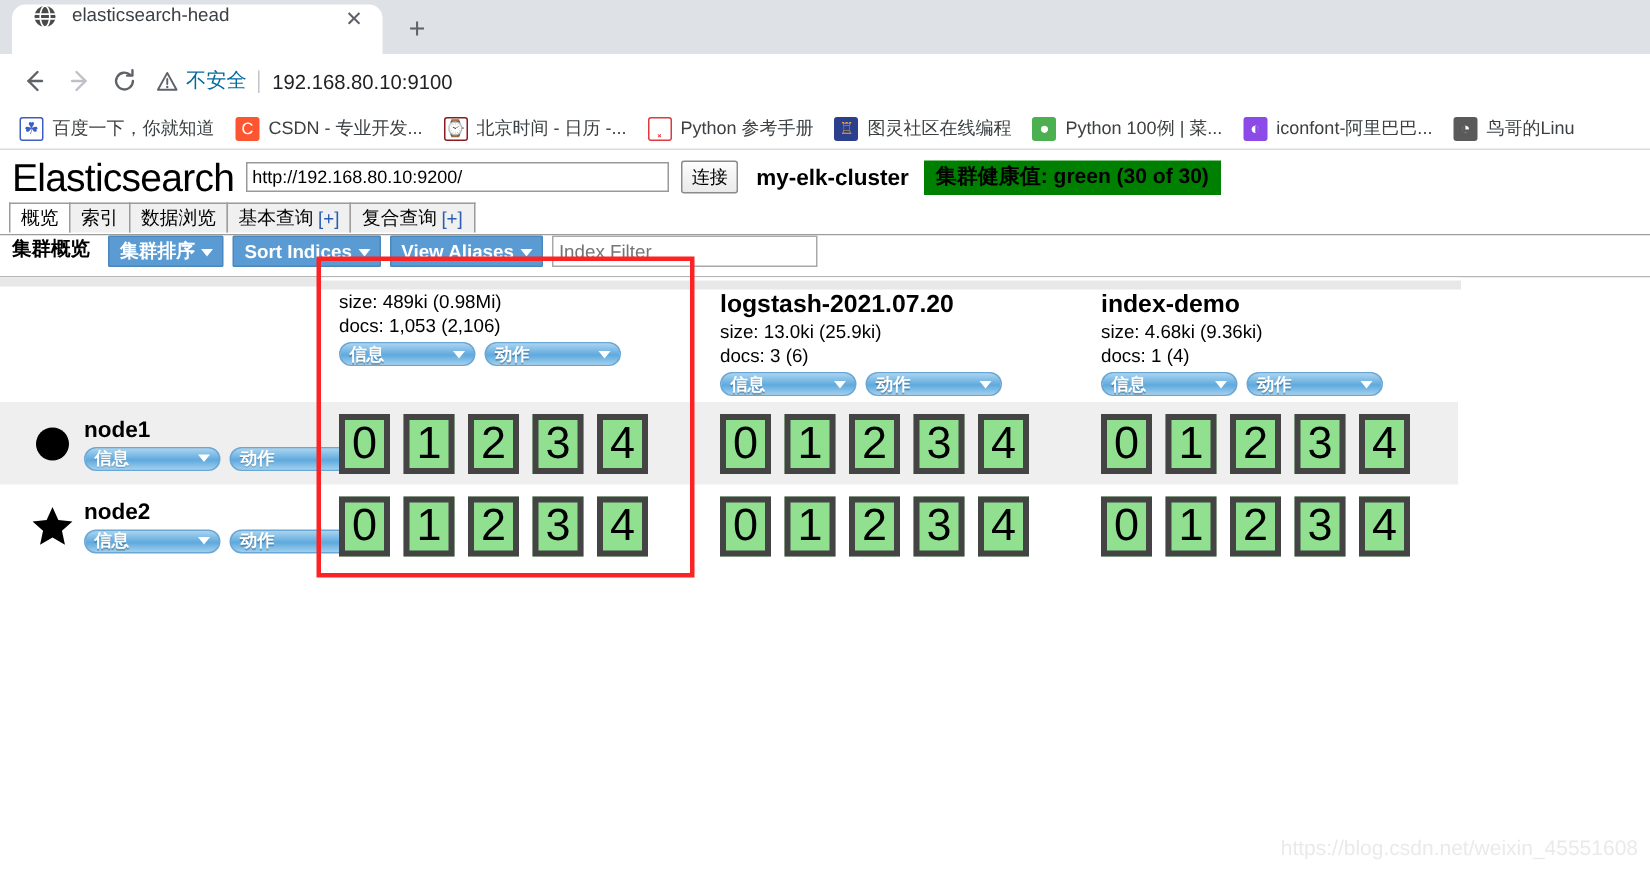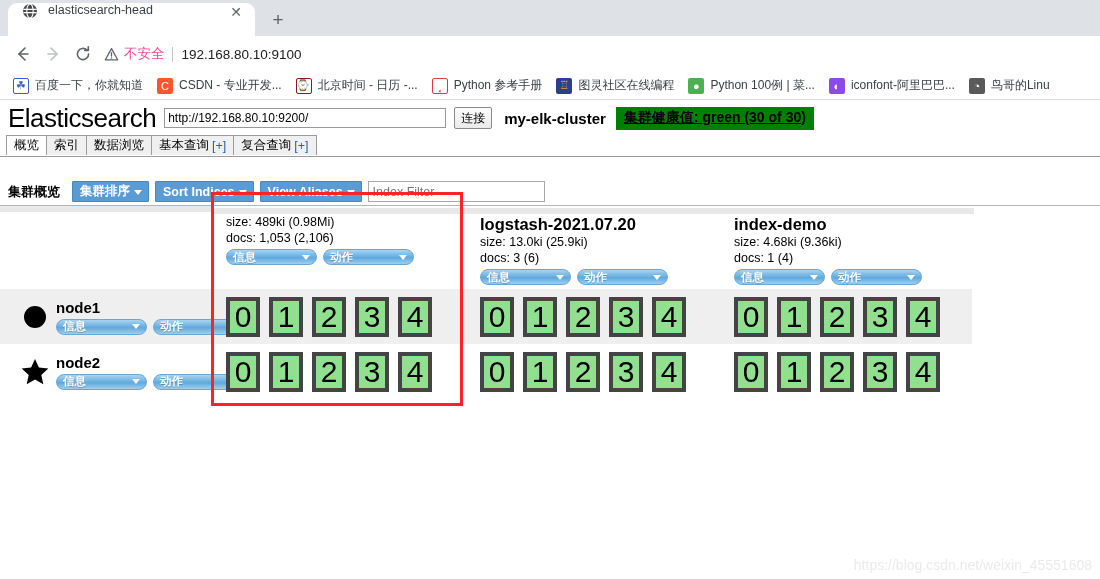--- a/index.html
+++ b/index.html
@@ -79,21 +79,21 @@
     flex: 1 1 auto;
     height: 28px;
     display: flex;
     align-items: center;
     margin-left: 6px;
     font-size: 13.5px;
     color: #202124;
   }
   .warn-icon { margin-right: 5px; display:flex; align-items:center; }
   .notsecure {
-    color: #ec4899;
+    color: #0369a1;
     font-size: 13.5px;
     margin-right: 7px;
   }
   .omni-sep {
     width: 1px; height: 15px;
     background: #c0c3c7;
     margin-right: 9px;
   }
   .omni-url { color: #202124; font-size: 13.5px; }
 
@@ -178,21 +178,20 @@
     color: #000;
   }
   .es-health {
     margin-left: 10px;
     background: #008000;
     color: #000;
     font-size: 14px;
     font-weight: bold;
     padding: 2px 8px 3px 8px;
     white-space: nowrap;
-    text-decoration: underline;
   }
 
   .es-tabs {
     display: flex;
     align-items: flex-start;
     height: 22px;
     border-bottom: 1px solid #9c9c9c;
     padding-left: 6px;
   }
   .es-tab {
@@ -205,26 +204,25 @@
     border-bottom: none;
     background: #f0f0f0;
     margin-right: -1px;
     white-space: nowrap;
   }
   .es-tab.active { background: #ffffff; }
   .es-tab .plus { color: #2a5db0; margin-left: 3px; }
 
   .es-toolbar {
     display: flex;
-    align-items: center;
+    align-items: flex-start;
     height: 28px;
     padding-left: 8px;
     border-bottom: 1px solid #b5b5b5;
     background: #ffffff;
-    margin-top: 21px;
   }
   .es-toolbar-title {
     font-size: 13px;
     font-weight: bold;
     color: #000;
     margin-right: 12px;
     white-space: nowrap;
   }
   .blue-btn {
     height: 21px;

